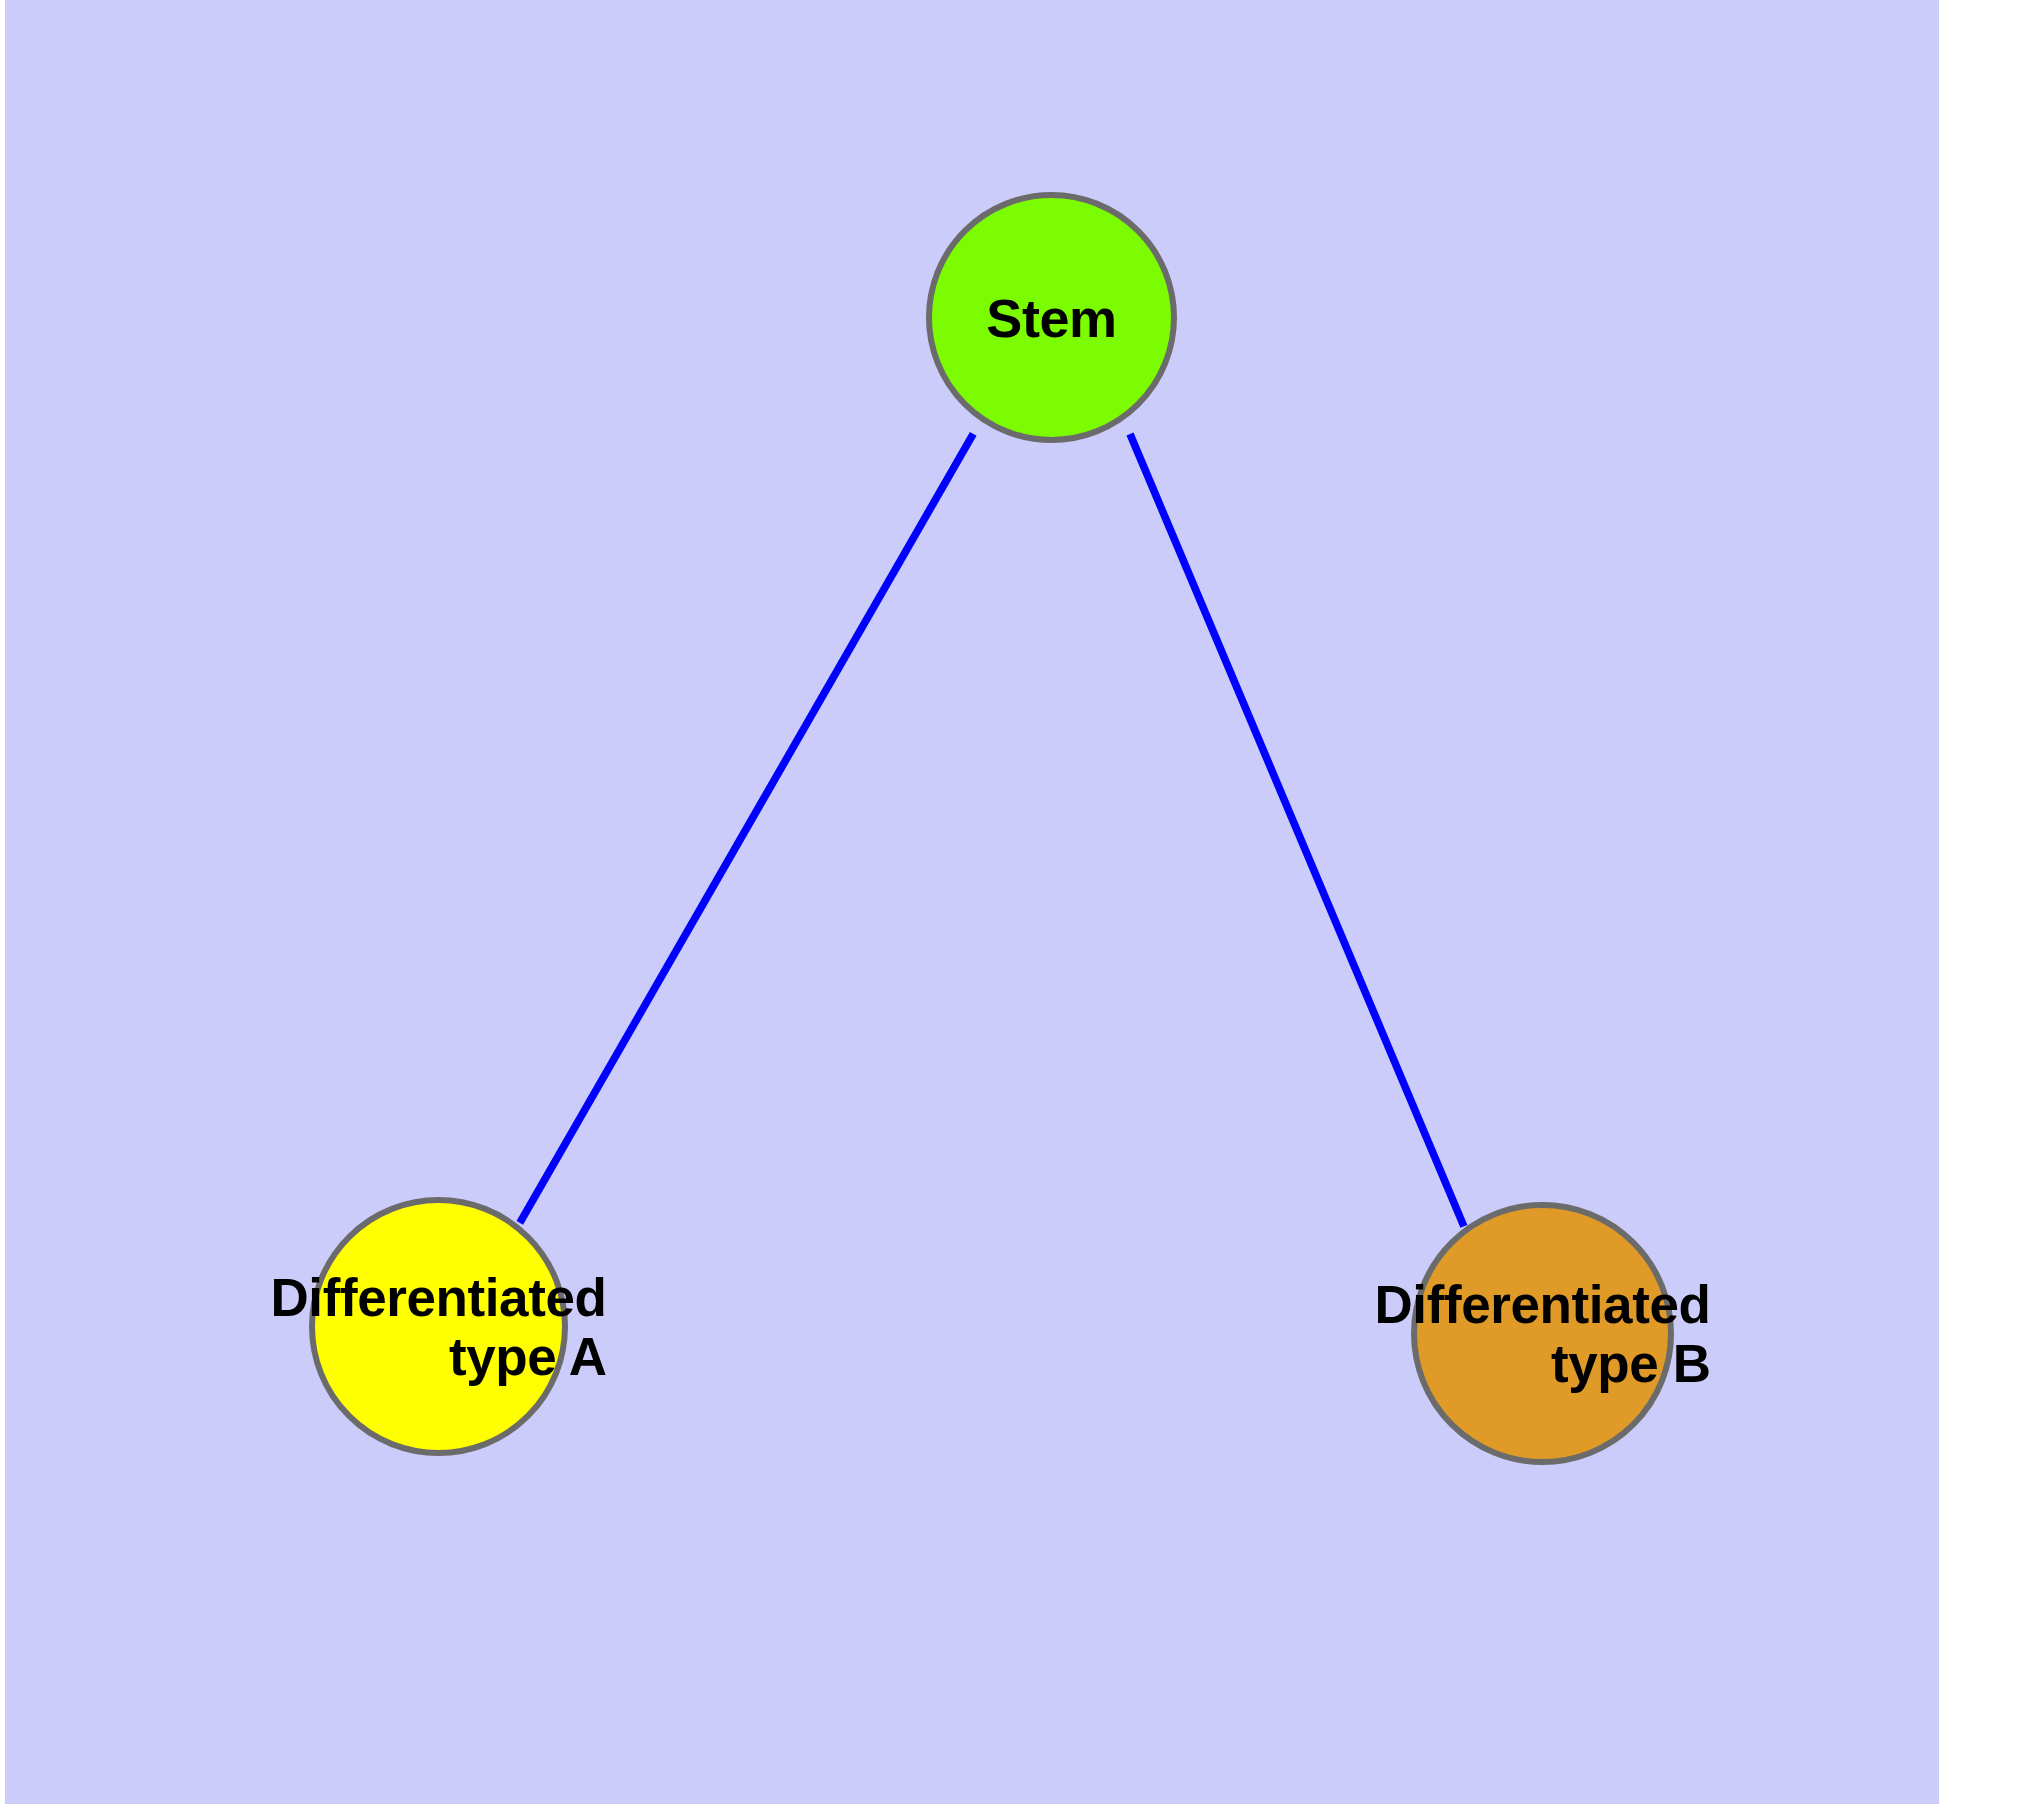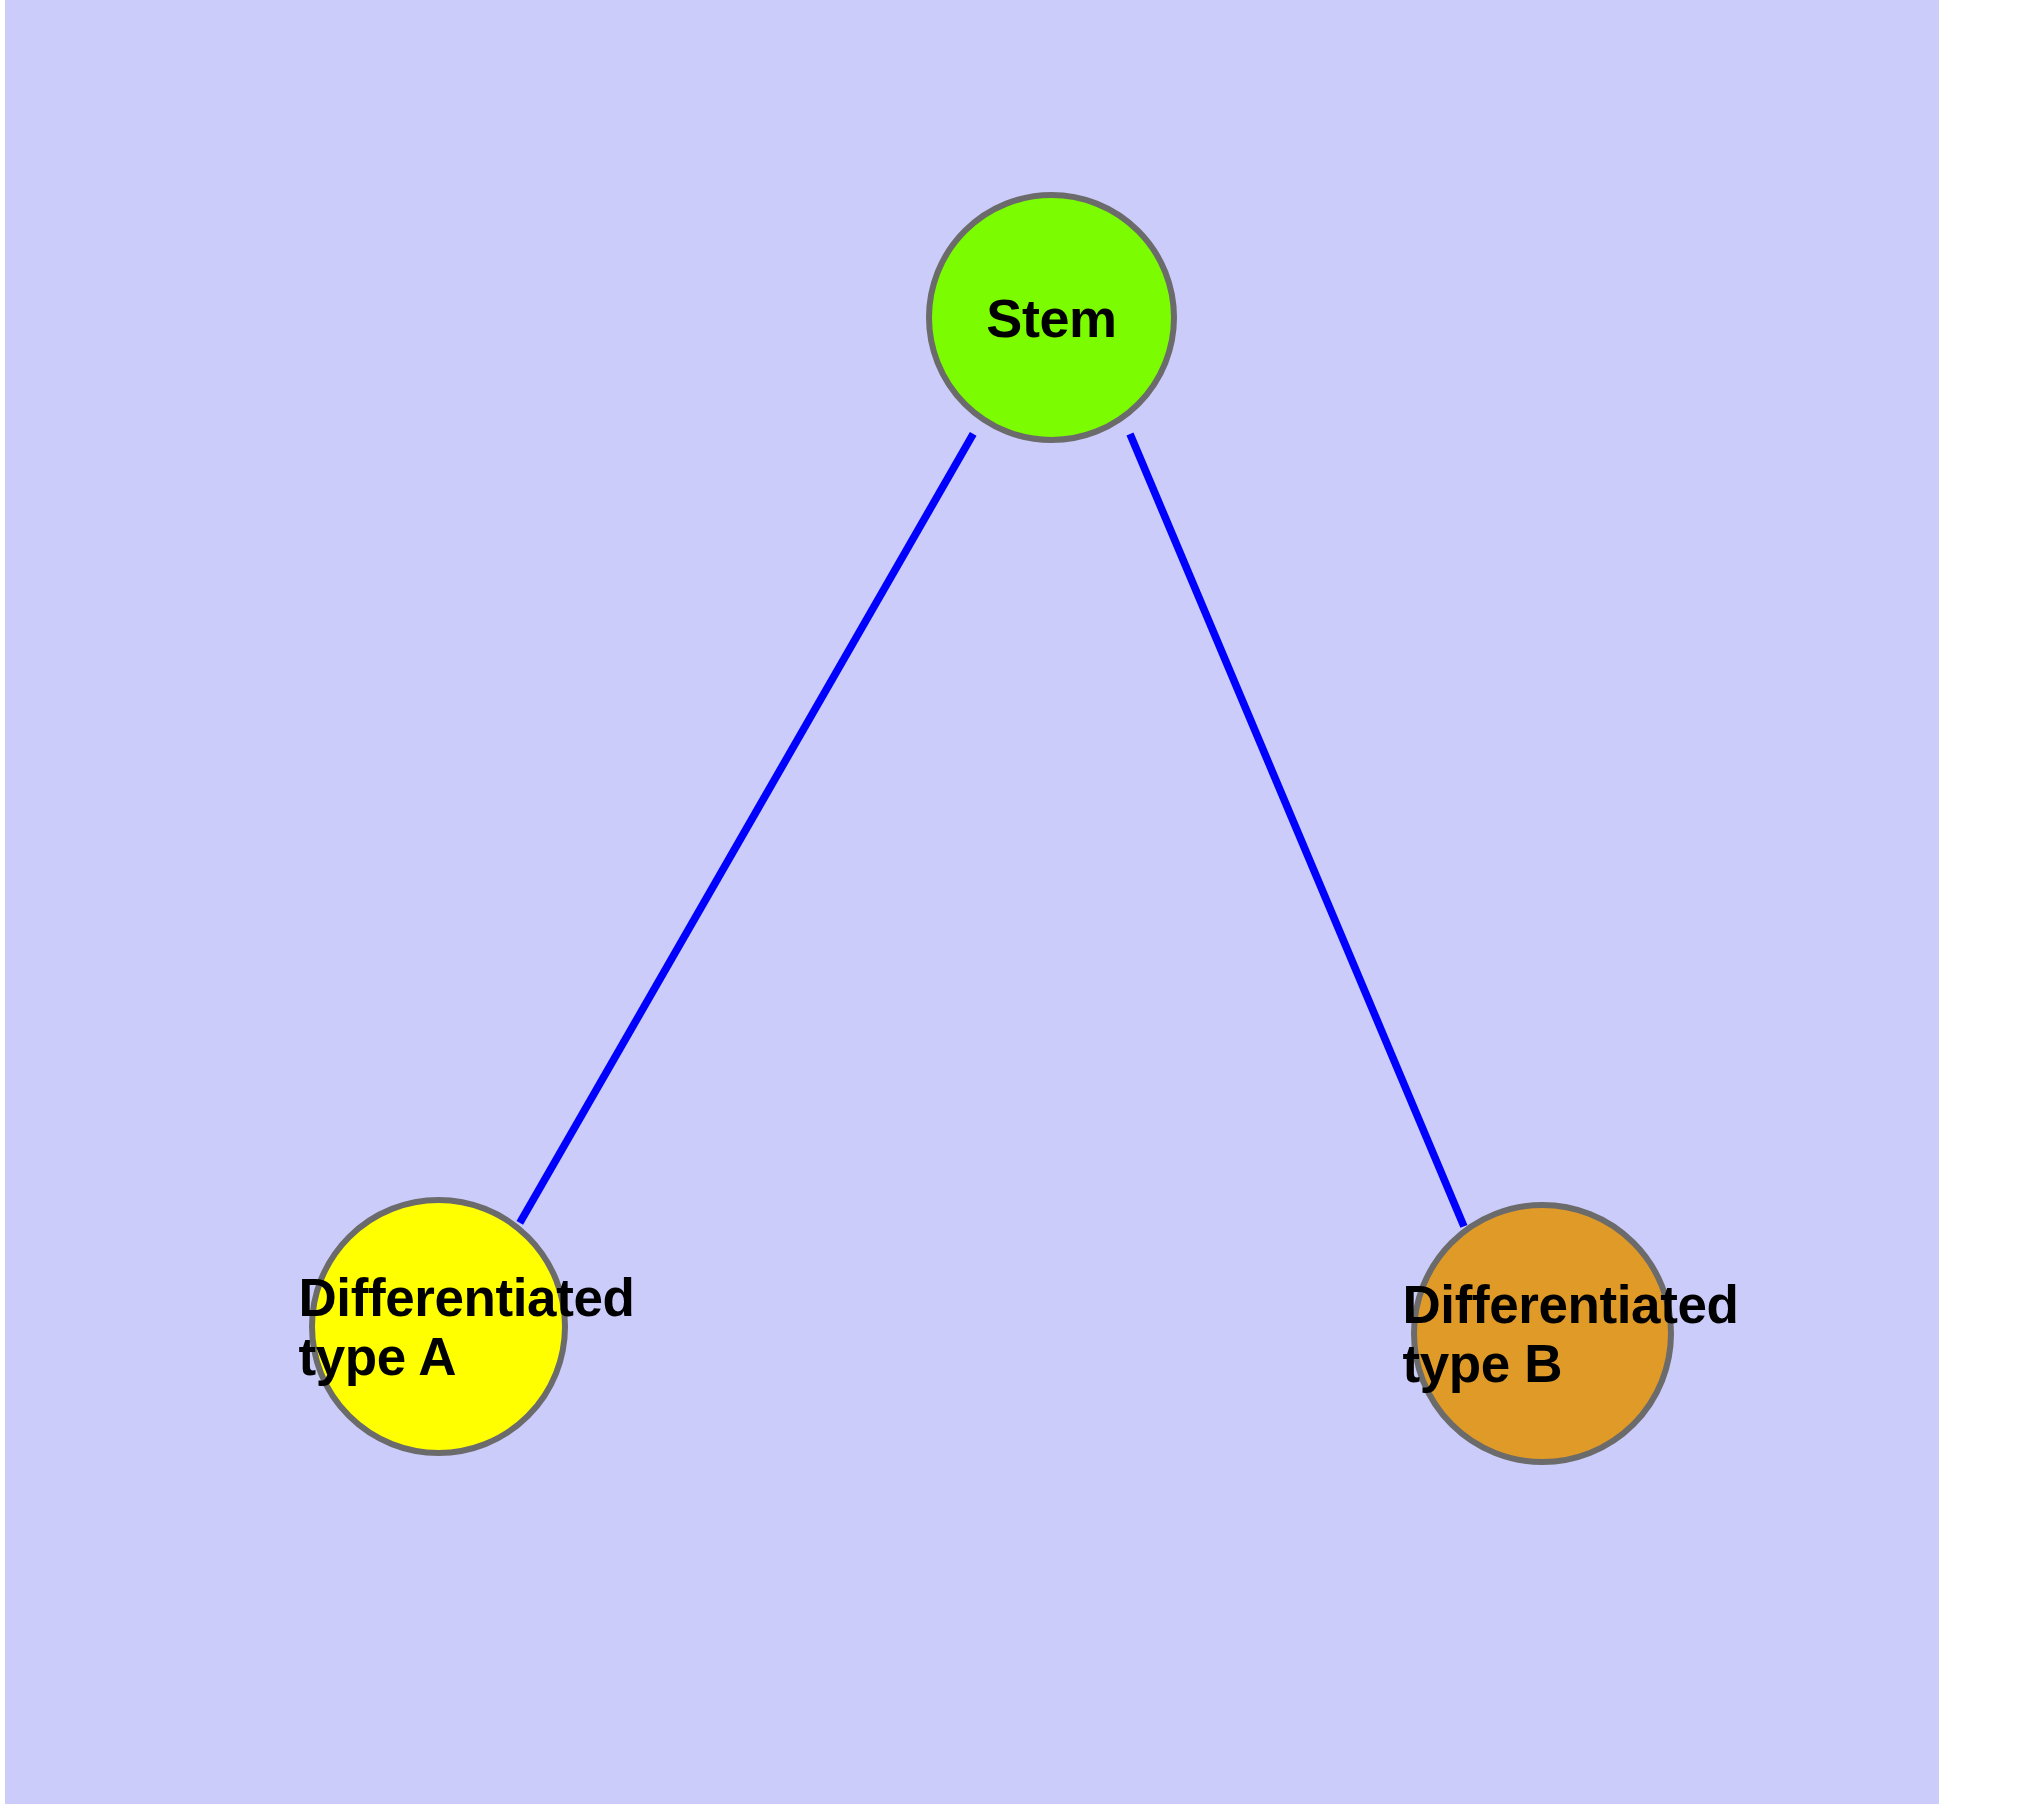--- a/index.html
+++ b/index.html
@@ -49,21 +49,21 @@
     align-items: center;
     justify-content: center;
   }
 
   .node-label {
     position: absolute;
     left: 50%;
     top: 50%;
     transform: translate(-50%, -50%);
     white-space: pre;
-    text-align: left;
+    text-align: right;
     color: #000000;
     font-weight: bold;
     font-size: 53px;
     line-height: 1.12;
     letter-spacing: -0.4px;
     font-family: "Liberation Sans", sans-serif;
   }
 
   
   #node-stem {
@@ -97,21 +97,20 @@
     width: 263px;
     height: 263px;
     background: #e09a28;
     border-color: #6b6b6b;
     border-width: 6px;
     z-index: 3;
   }
 
   .node-label-overflow {
     z-index: 5;
-    margin-left: 28px;
   }
 </style>
 </head>
 <body>
 
 <div id="graph-canvas">
 
   <div id="plot-area"></div>
 
   <svg id="edge-layer" viewBox="0 0 2384 2138" width="2021" height="1812" xmlns="http://www.w3.org/2000/svg">

